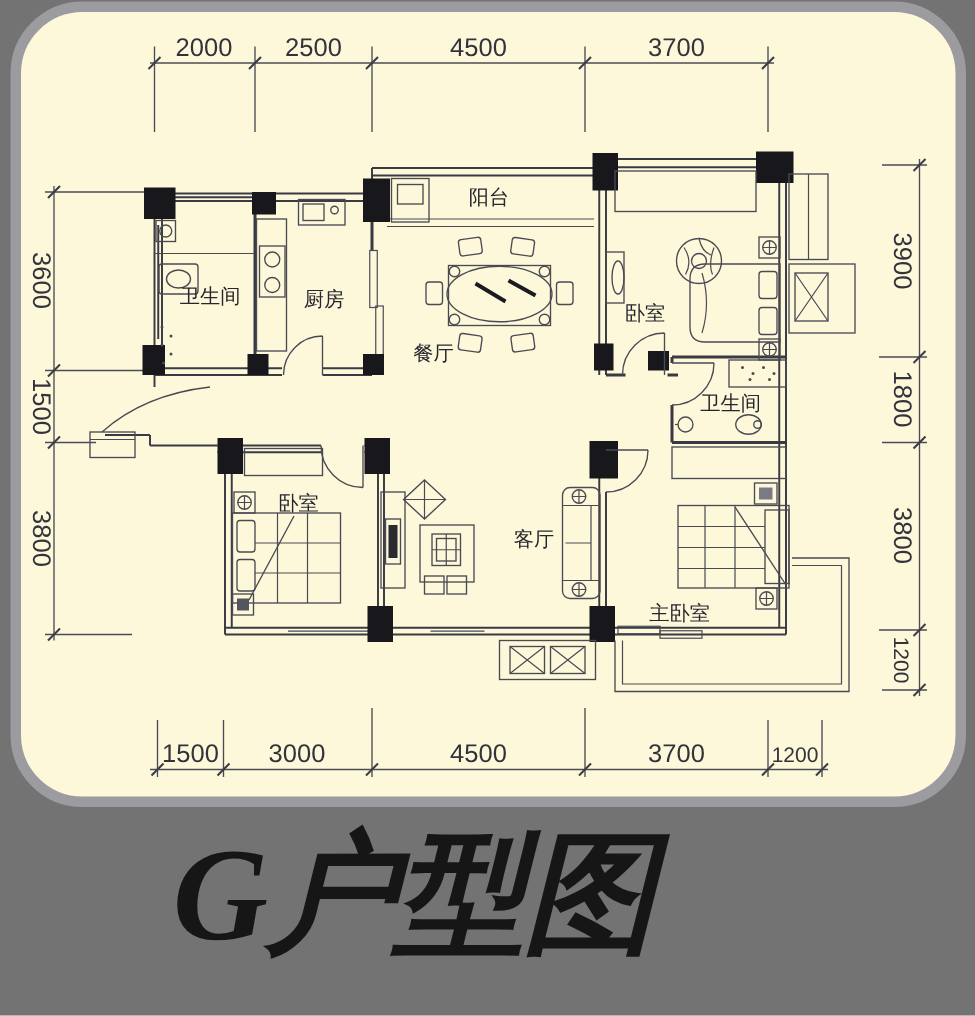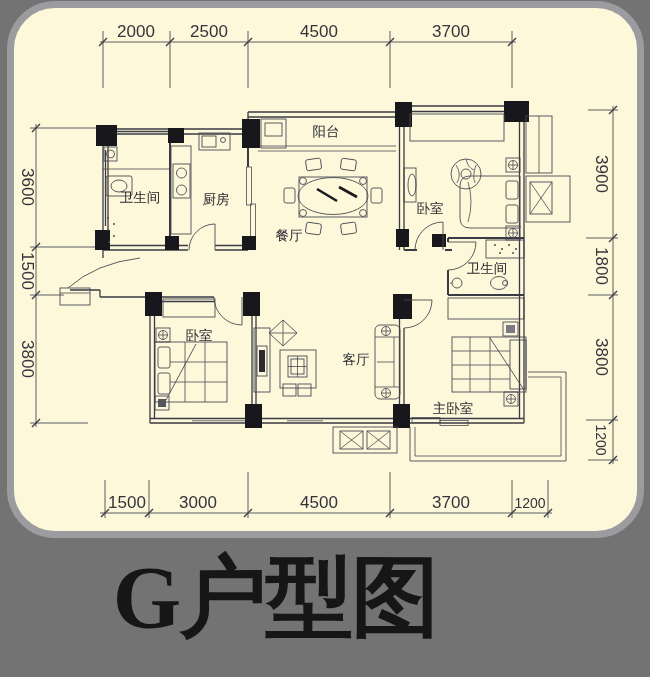--- a/index.html
+++ b/index.html
@@ -1,21 +1,21 @@
 <!DOCTYPE html>
 <html><head>
 <meta charset="utf-8">
 <style>
   html,body{margin:0;padding:0;}
   .page{position:relative;width:650px;height:677px;background:#737373;overflow:hidden;
         font-family:"Liberation Sans","DejaVu Sans",sans-serif;}
   .plan-card{position:absolute;left:7px;top:1px;width:637px;height:537px;box-sizing:border-box;
              background:#fdf8da;border:7px solid #9c9ca0;border-radius:48px;}
   .plan-svg{position:absolute;left:0;top:0;width:650px;height:540px;}
-  .title-block{position:absolute;left:0;top:546px;width:514px;height:120px;text-align:center;}
+  .title-block{position:absolute;left:0;top:546px;width:514px;height:120px;text-align:center;font-style:italic;}
   .title-text{font-family:"Liberation Serif","DejaVu Serif",serif;font-weight:700;
               font-size:88px;line-height:104px;color:#161616;padding-left:36px;letter-spacing:-2px;}
   .watermark{position:absolute;left:240px;top:610px;white-space:nowrap;z-index:5;
              color:#fce4cf;opacity:.96;}
   .wm-cn{font-size:20px;font-weight:700;letter-spacing:1px;}
   .wm-url{font-size:15px;font-weight:400;margin-left:4px;}
   
   .dimline{stroke:#4b4b55;stroke-width:0.9;fill:none;}
   .tick{stroke:#3c3c46;stroke-width:1.4;fill:none;}
   .dimtxt{font-family:"Liberation Sans","DejaVu Sans",sans-serif;font-size:17px;fill:#33333c;}

